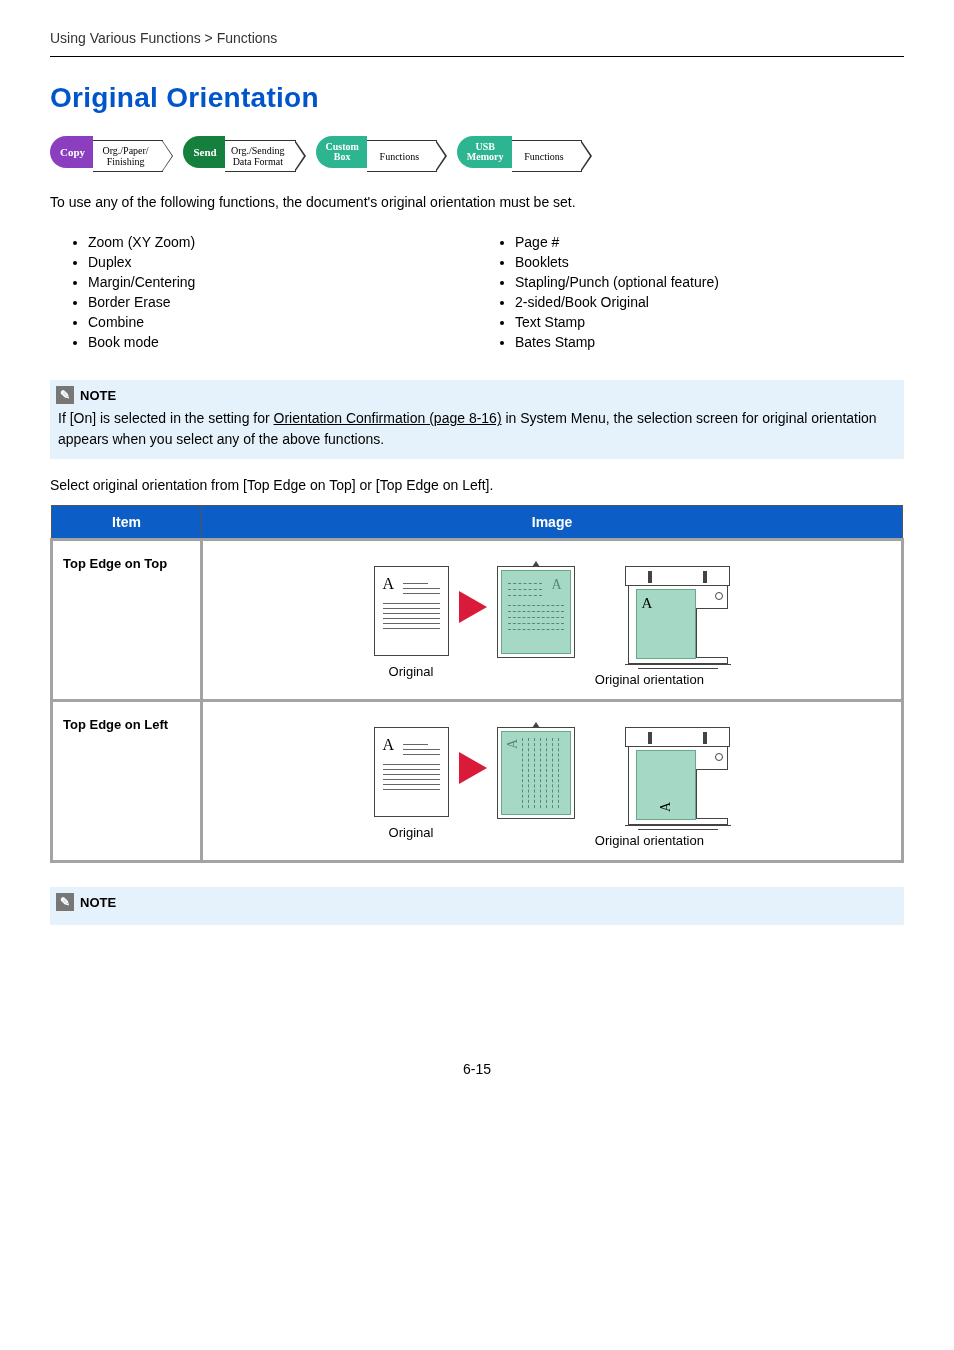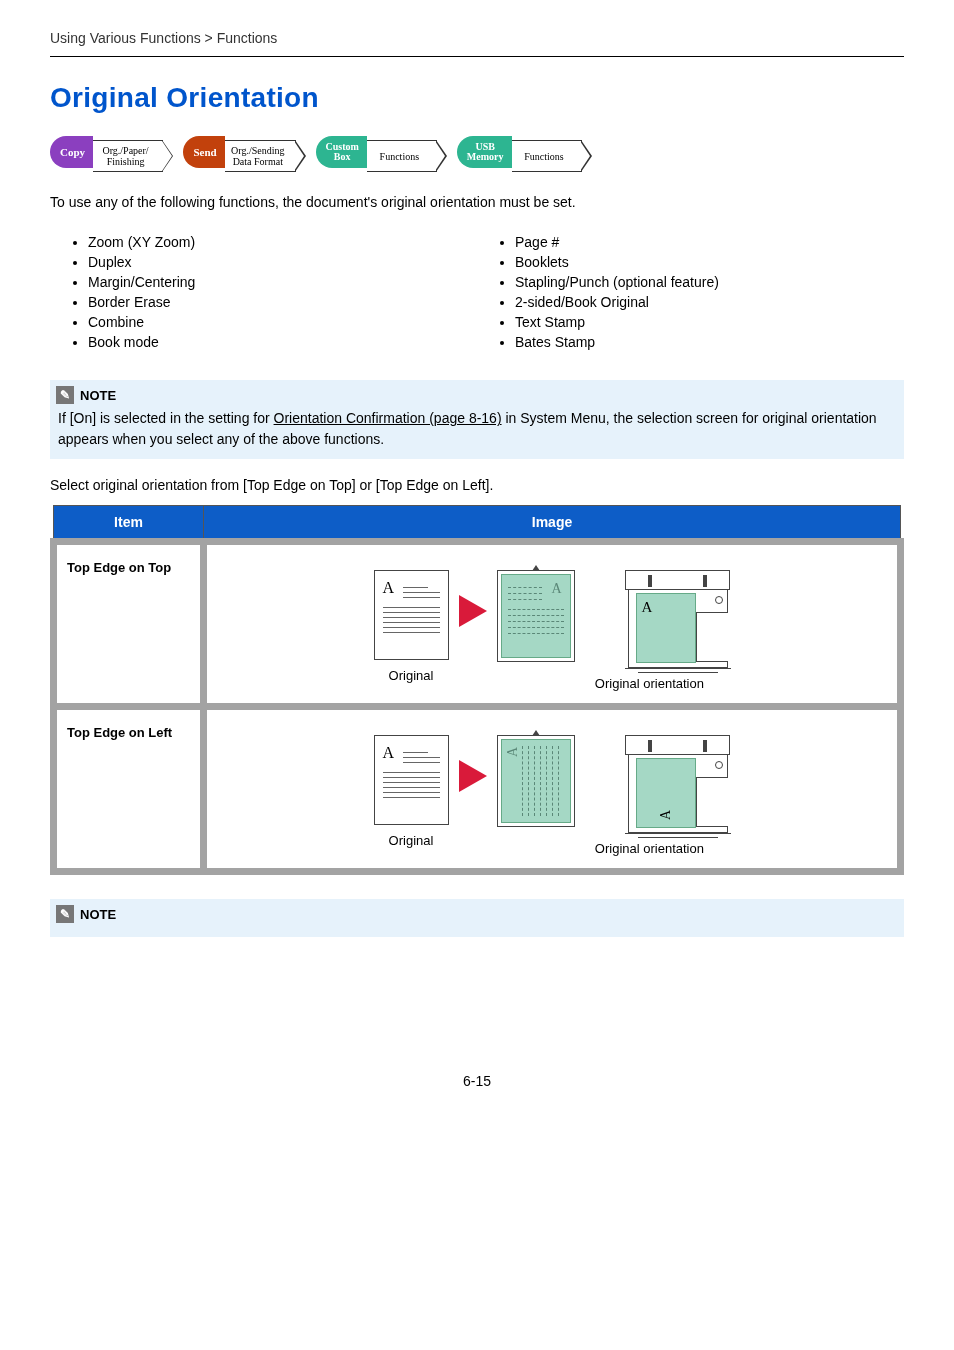--- a/index.html
+++ b/index.html
@@ -50,21 +50,21 @@
     align-items: center;
     justify-content: center;
     border-radius: 16px 0 0 16px;
     padding: 0 8px 0 10px;
     white-space: nowrap;
     min-width: 42px;
     text-align: center;
     line-height: 1.1;
   }
   .pill.copy { background: #8b3fbf; }
-  .pill.send { background: #c2410c; }
+  .pill.send { background: #15803d; }
   .pill.custom { background: #2db591; line-height:1.05; font-size:10px;}
   .pill.usb { background: #2db591; line-height:1.05; font-size:10px;}
   .tag-extend {
     display: inline-block;
     height: 32px;
     position: relative;
     margin-right: 20px;
     margin-top: 8px;
   }
   .tag-body {
@@ -149,21 +149,21 @@
     background: #0d5dc7;
     color: #fff;
     font-weight: bold;
     padding: 8px;
     border: 1px solid #555;
     text-align: center;
     font-size: 14px;
   }
   table.option-table th.item { width: 150px; }
   table.option-table td {
-    border: 7px solid #a3a3a3;
+    border: 3px solid #a3a3a3;
     padding: 15px 10px 12px 10px;
     vertical-align: top;
     font-size: 13px;
   }
   table.option-table td.item-cell {
     font-weight: bold;
   }
 
   .img-flow {
     display: flex;

